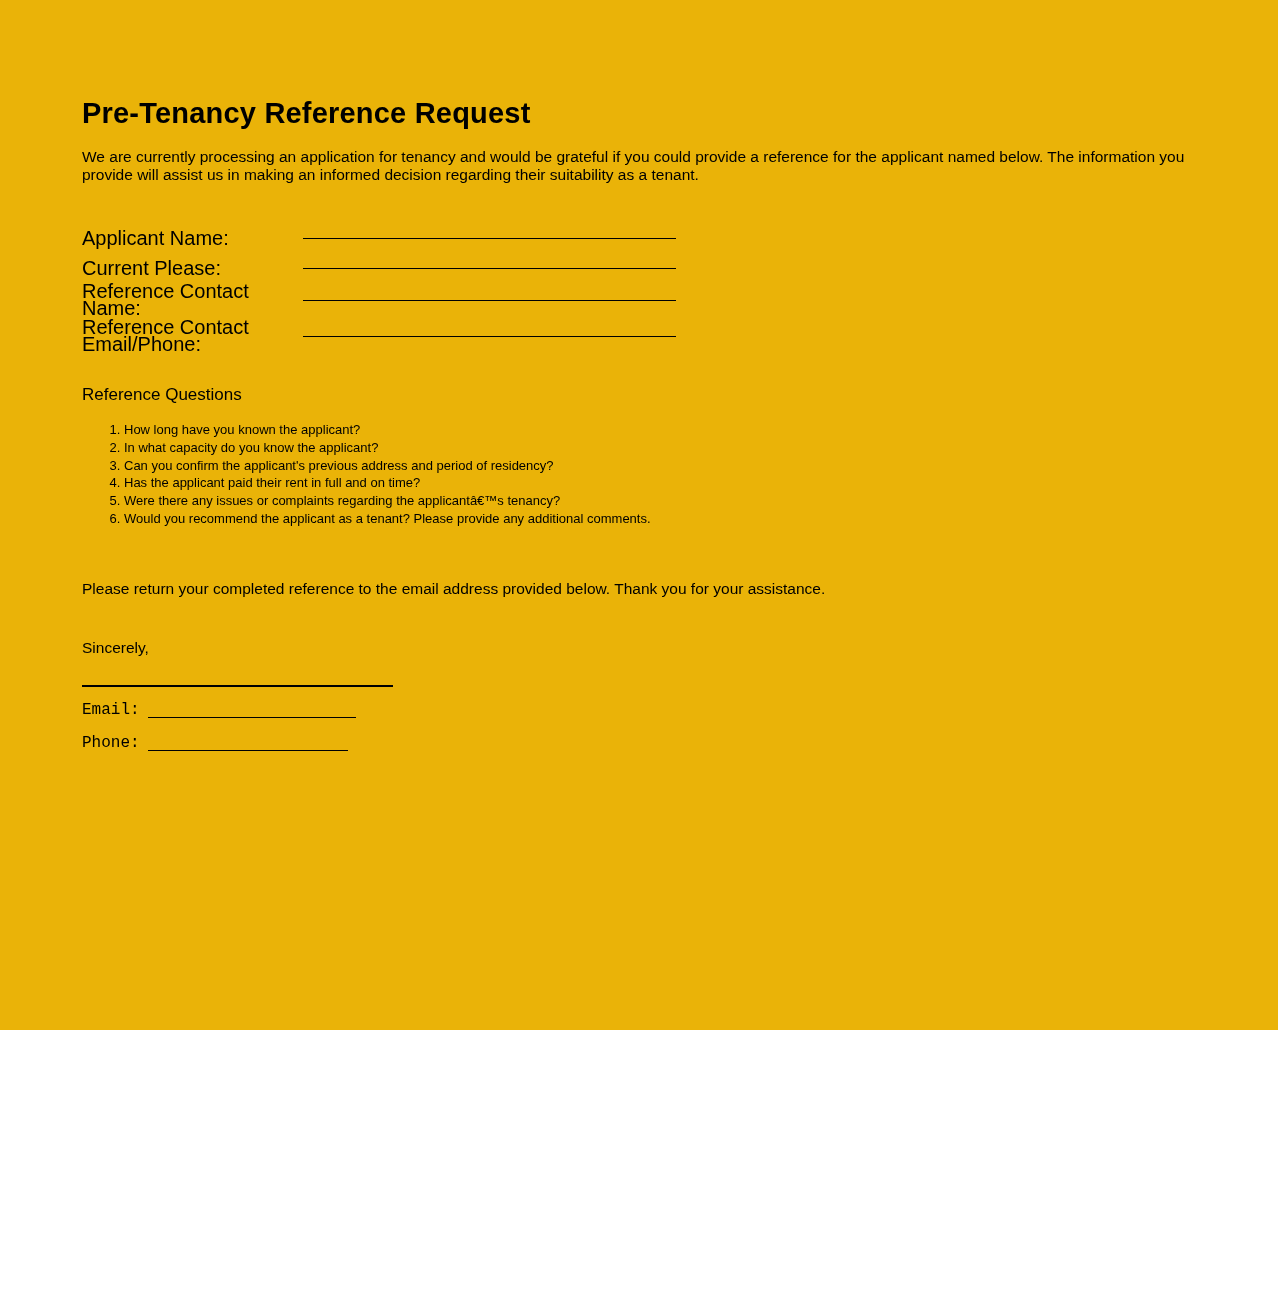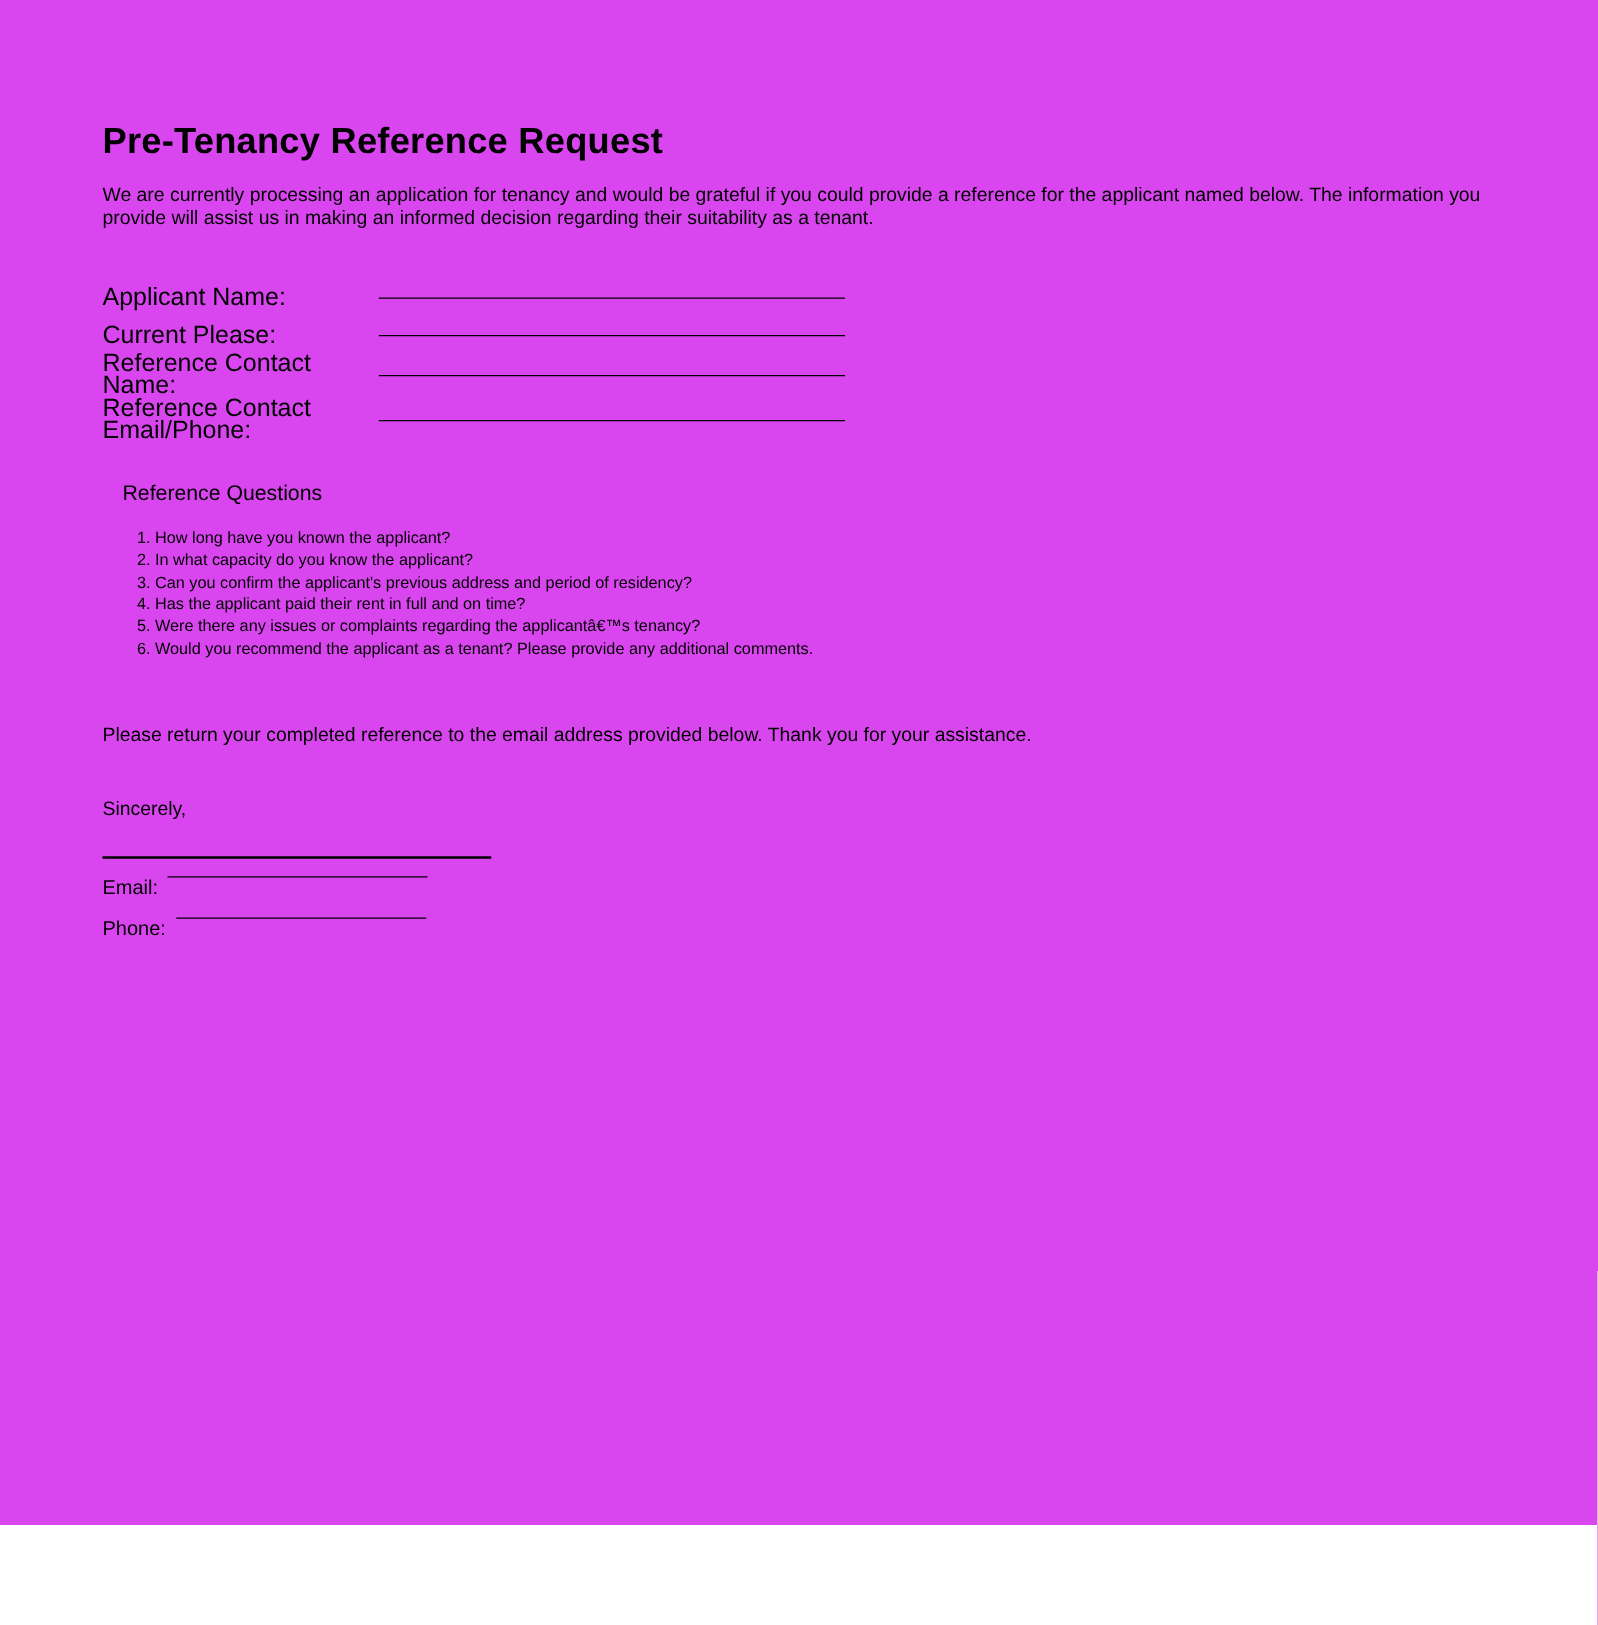--- a/index.html
+++ b/index.html
@@ -5,22 +5,22 @@
   html, body {
     margin: 0;
     padding: 0;
     background: #ffffff;
     color: #000000;
     font-family: "Liberation Sans", sans-serif;
   }
   .page {
     position: relative;
     width: 1278px;
-    height: 1220px;
-    background: #d946ef;
+    height: 1030px;
+    background: #eab308;
     box-sizing: border-box;
     padding: 96px 88px 0 82px;
     overflow: hidden;
   }
   .doc-title {
     margin: 0;
     font-size: 29px;
     font-weight: bold;
     line-height: 35px;
     letter-spacing: 0.2px;
@@ -52,21 +52,21 @@
     padding-right: 14px;
     font-size: 20px;
     line-height: 17px;
   }
   .field-line {
     width: 373px;
     height: 0;
     border-bottom: 1.5px solid #000000;
   }
   .questions-heading {
-    margin: 30px 0 0 16px;
+    margin: 30px 0 0 0;
     font-size: 17px;
     font-weight: normal;
     line-height: 20px;
   }
   ol.questions {
     margin: 16px 0 0 0;
     padding: 0 0 0 42px;
   }
   ol.questions li {
     font-size: 13px;
@@ -88,22 +88,24 @@
     height: 0;
     border-bottom: 2px solid #000000;
   }
   .signature-caption {
     margin-top: 16px;
     font-size: 16px;
     line-height: 18px;
   }
   .contact-row {
     display: flex;
+    align-items: flex-end;
     margin-top: 14px;
     height: 19px;
+    font-family: Liberation Mono, monospace;
   }
   .contact-row .contact-label {
     font-size: 16px;
     line-height: 19px;
   }
   .contact-line {
     height: 0;
     border-bottom: 1.5px solid #000000;
     margin-left: 8px;
     margin-bottom: 2px;

